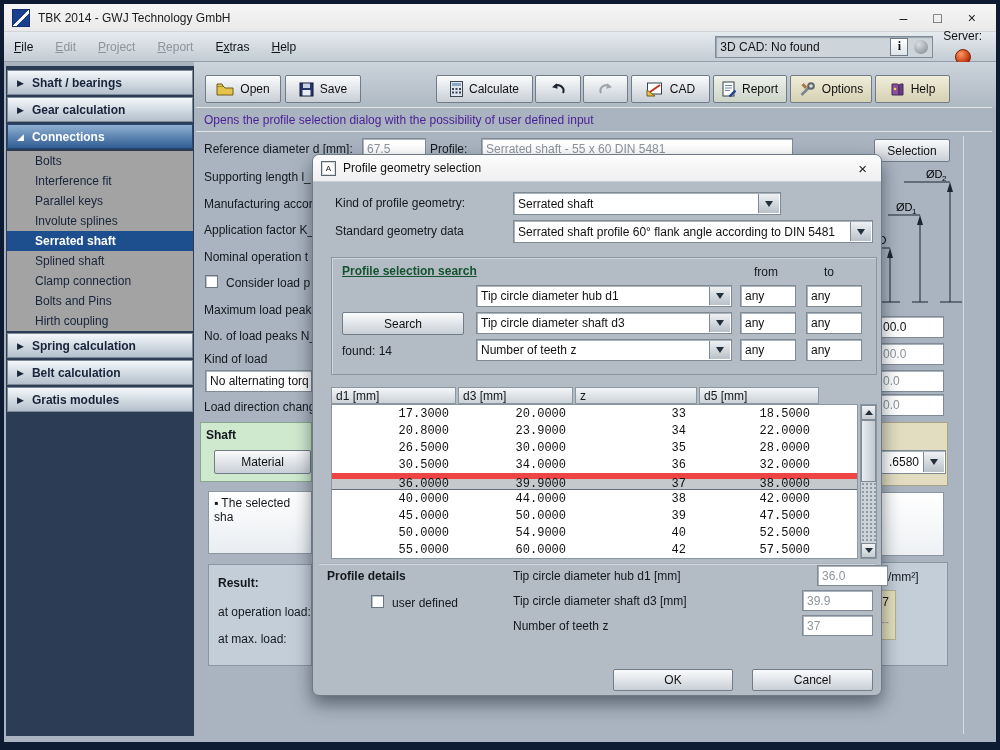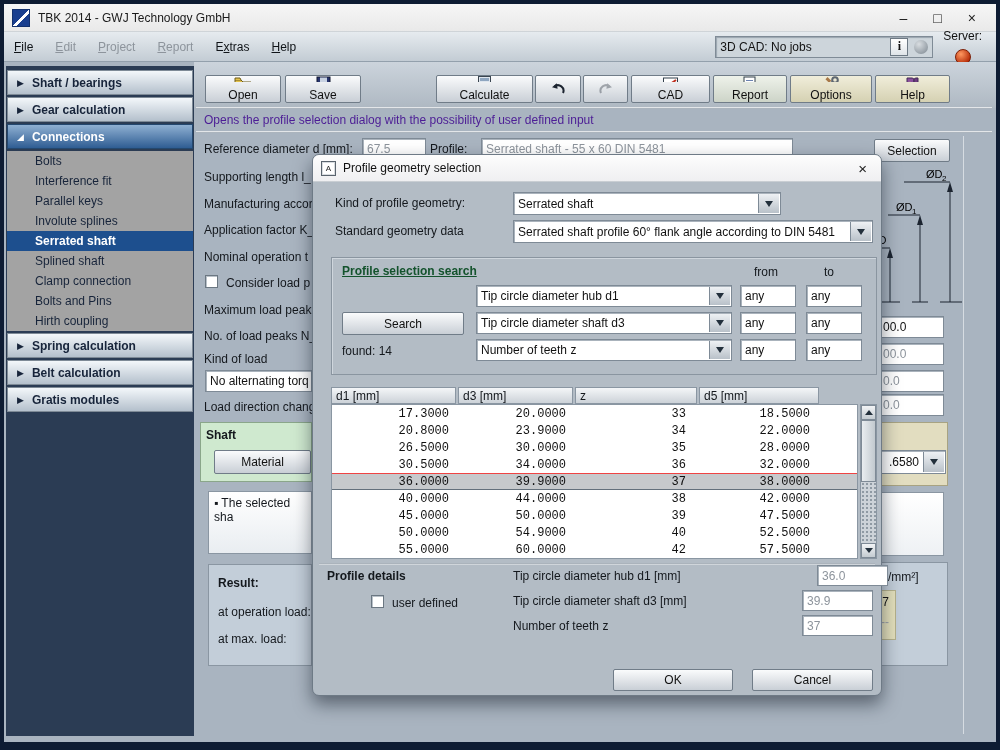--- a/index.html
+++ b/index.html
@@ -34,21 +34,21 @@
   .sb-h { height:25px; margin:0 1px 2px 1px; background:linear-gradient(#f3f7fa,#b4c0cc); border:1px solid #7e8a96; display:flex; align-items:center; padding-left:9px; font-weight:bold; color:#17243a; }
   .sb-h .tri { font-size:9px; margin-right:8px; color:#17243a; }
   .sb-h.open { background:linear-gradient(#8fb0d2,#2f5d93); color:#fff; border-color:#24486f; }
   .sb-h.open .tri { color:#fff; }
   .sb-sub { margin:0 1px 2px 1px; background:#a3a3a3; }
   .sb-i { height:20px; display:flex; align-items:center; padding-left:28px; color:#17243a; }
   .sb-i.sel { background:#1d4f8e; color:#fff; font-weight:bold; }
 
   
   .toolbar-strip { position:absolute; left:190px; top:58px; right:0; height:46px; background:linear-gradient(#ccd4dc,#aeb8c2); }
-  .tbtn { position:absolute; top:71px; height:28px; background:linear-gradient(#fafbfc,#c9cfd6); border:1px solid #707c88; border-radius:2px; display:flex; align-items:center; justify-content:center; gap:6px; font-size:12px; color:#111;flex-direction:column; }
+  .tbtn { position:absolute; top:71px; height:28px; background:linear-gradient(#fafbfc,#c9cfd6); border:1px solid #707c88; border-radius:2px; display:flex; align-items:center; justify-content:center; gap:6px; font-size:12px; color:#111; }
   .tbtn.tan { background:linear-gradient(#f0edda,#d5d1b2); }
   .tbtn.sage { background:linear-gradient(#eef2ea,#cdd4c8); }
   .tbtn.disabled svg { opacity:.35; }
   .hr { position:absolute; left:192px; right:4px; height:2px; background:linear-gradient(#ffffff,#8f9ba7); }
 
   .hint { position:absolute; left:200px; top:109px; color:#4c1d95; }
 
   
   .lbl { position:absolute; color:#14181d; white-space:nowrap; }
   .field { position:absolute; background:#fff; border:1px solid #7e8a96; box-shadow:inset 1px 1px 0 #aab3bc; display:flex; align-items:center; padding:0 4px; white-space:nowrap; overflow:hidden; }
@@ -70,21 +70,21 @@
   .dlg-close { margin-left:auto; font-size:15px; color:#222; padding:0 6px; }
   .group { position:absolute; border:1px solid #8a95a0; box-shadow:inset 1px 1px 0 #cfd6dd; }
   .gtitle { font-weight:bold; color:#14532d;text-decoration:underline; }
 
   
   .ptable { position:absolute; left:18px; top:232px; width:546px; height:172px; }
   .thead { display:flex; height:17px; }
   .th { background:linear-gradient(#f4f6f8,#ccd2d8); border:1px solid #8a96a2; margin-right:2px; padding-left:4px; display:flex; align-items:center; color:#14181d; }
   .tbody { position:absolute; left:0; top:17px; width:527px; bottom:0; background:#fff; border:1px solid #8a96a2; overflow:hidden; }
   .trow { display:flex; height:17px; font-family:"Liberation Mono","DejaVu Sans Mono",monospace; font-size:12px; align-items:center; }
-  .trow.sel { background:#c6c9cc; border-top:1px solid #ef4444; border-bottom:1px solid #63707c; height:17px; }
+  .trow.sel { background:#c6c9cc; border-top:6px solid #ef4444; border-bottom:1px solid #63707c; height:17px; }
   .tcell { text-align:right; }
   .tcell:nth-child(1){ width:125px; padding-right:8px; }
   .tcell:nth-child(2){ width:117px; padding-right:8px; }
   .tcell:nth-child(3){ width:124px; padding-right:12px; }
   .tcell:nth-child(4){ width:128px; padding-right:16px; }
   .vscroll { position:absolute; right:0; top:17px; bottom:0; width:17px; background:#c3cad0; border:1px solid #8a96a2; }
   .varrow { position:absolute; left:0; width:15px; height:15px; background:linear-gradient(#f2f4f6,#c4cbd1); border:1px solid #7e8a96; display:flex; align-items:center; justify-content:center; }
   .tri-up-s { width:0;height:0;border-left:4px solid transparent;border-right:4px solid transparent;border-bottom:5px solid #23303c; }
   .tri-dn-s { width:0;height:0;border-left:4px solid transparent;border-right:4px solid transparent;border-top:5px solid #23303c; }
   .vthumb { position:absolute; left:0; top:15px; width:15px; height:62px; background:linear-gradient(90deg,#e9edf0,#c2c9cf); border:1px solid #7e8a96; }
@@ -110,21 +110,21 @@
   </div>
 
   <div class="menubar">
     <span class="menu-item"><span></span><span class="k">F</span><span>ile</span></span>
     <span class="menu-item disabled"><span></span><span class="k">E</span><span>dit</span></span>
     <span class="menu-item disabled"><span></span><span class="k">P</span><span>roject</span></span>
     <span class="menu-item disabled"><span></span><span class="k">R</span><span>eport</span></span>
     <span class="menu-item"><span>E</span><span class="k">x</span><span>tras</span></span>
     <span class="menu-item"><span></span><span class="k">H</span><span>elp</span></span>
     <div class="cad-box">
-      <span class="txt">3D CAD: No jobs</span>
+      <span class="txt">3D CAD: No found</span>
       <span class="info-btn">i</span>
       <span class="dot gray"></span>
     </div>
     <div class="server-wrap">
       <span>Server:</span>
       <span class="dot red"></span>
     </div>
   </div>
 
   <div class="sidebar">

